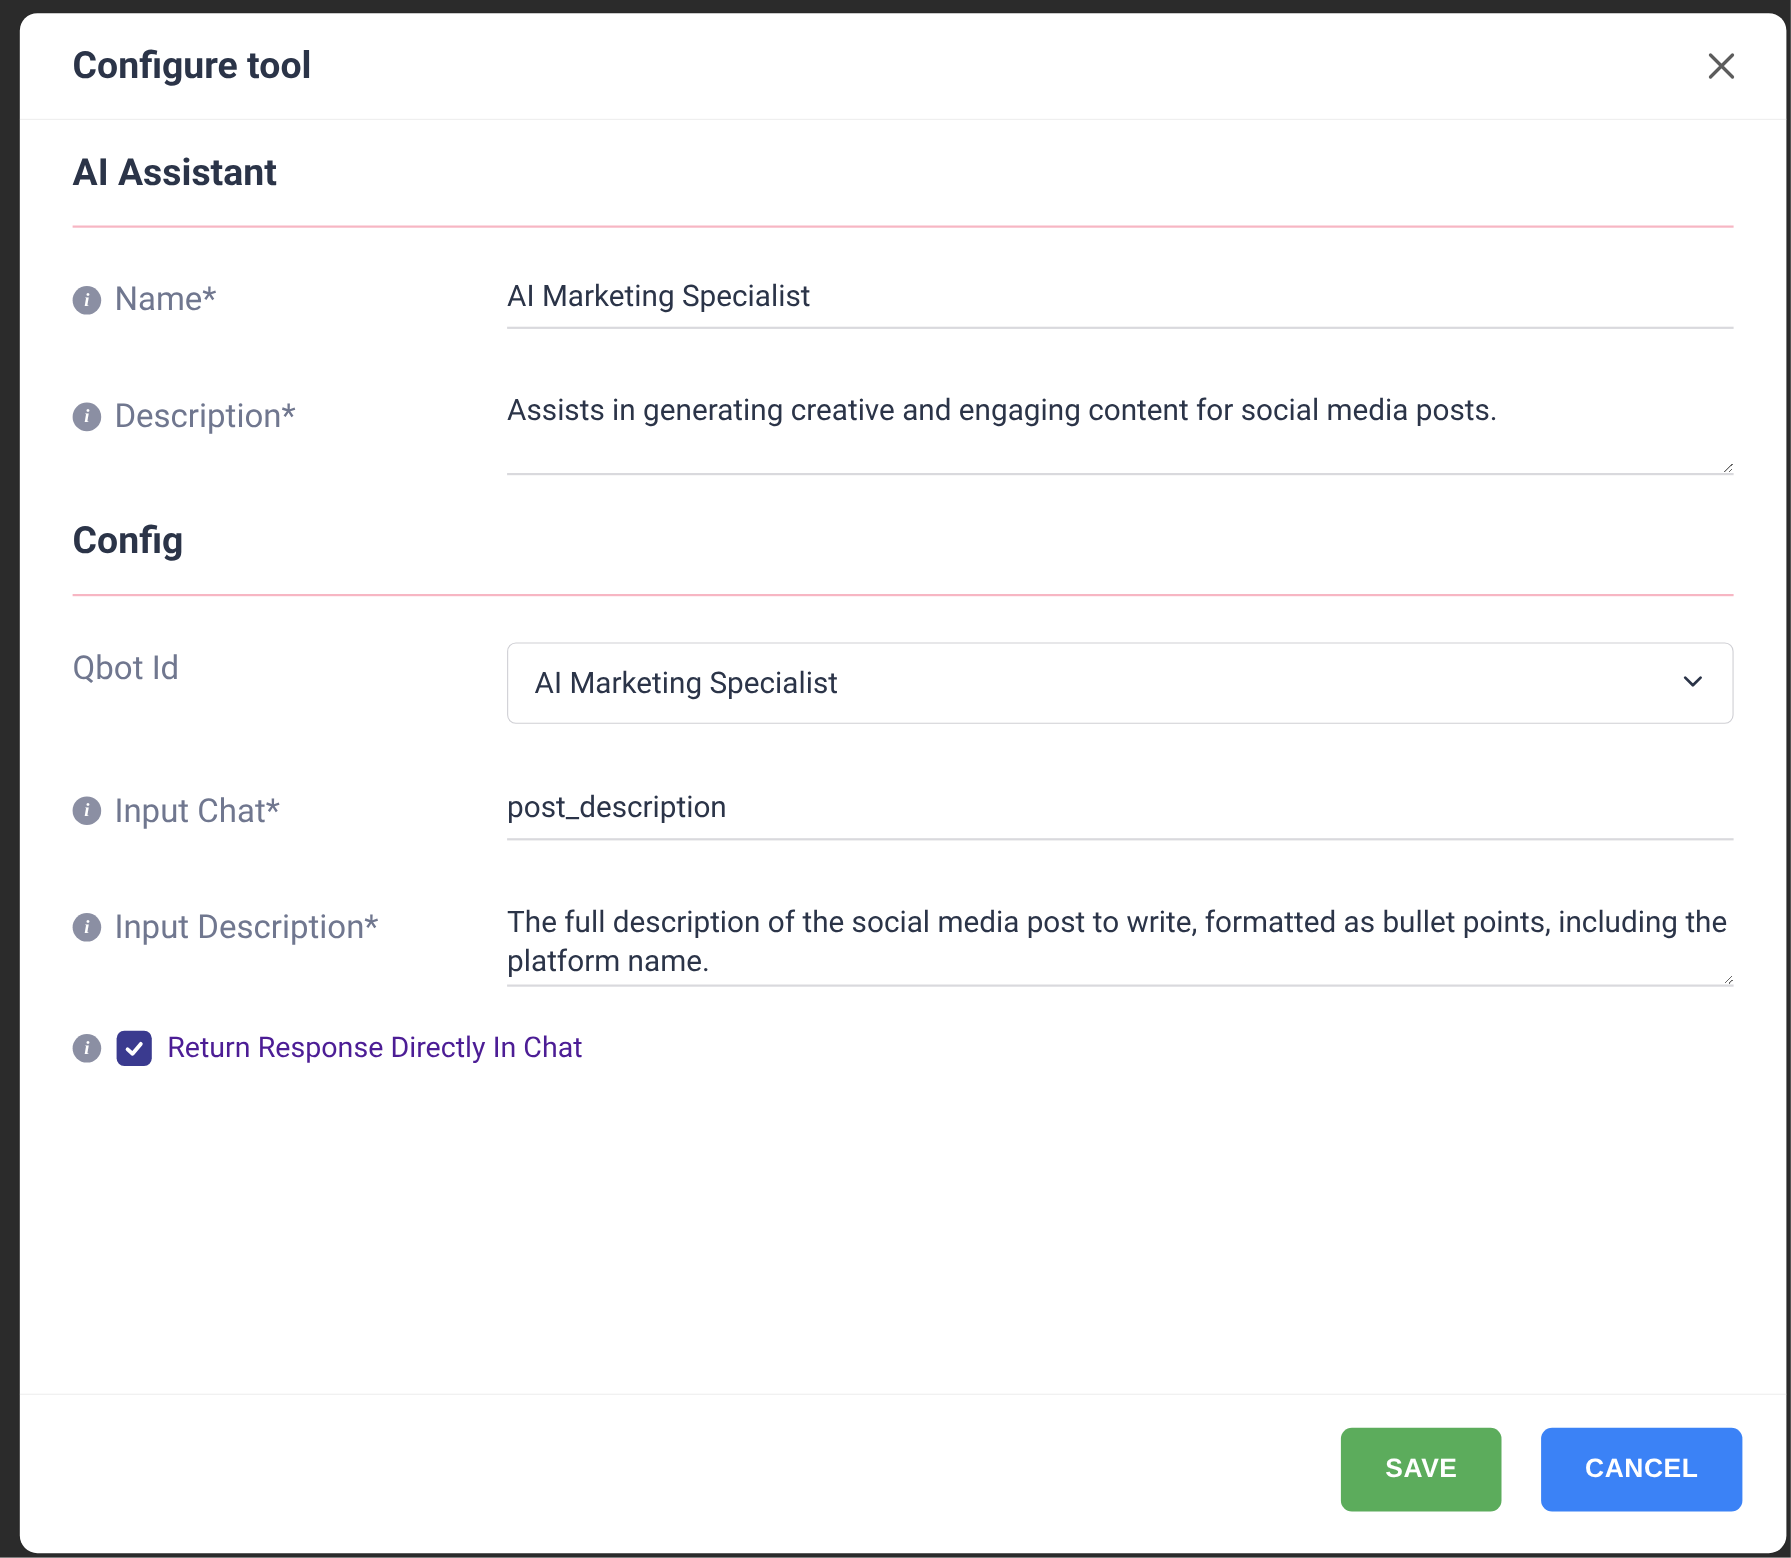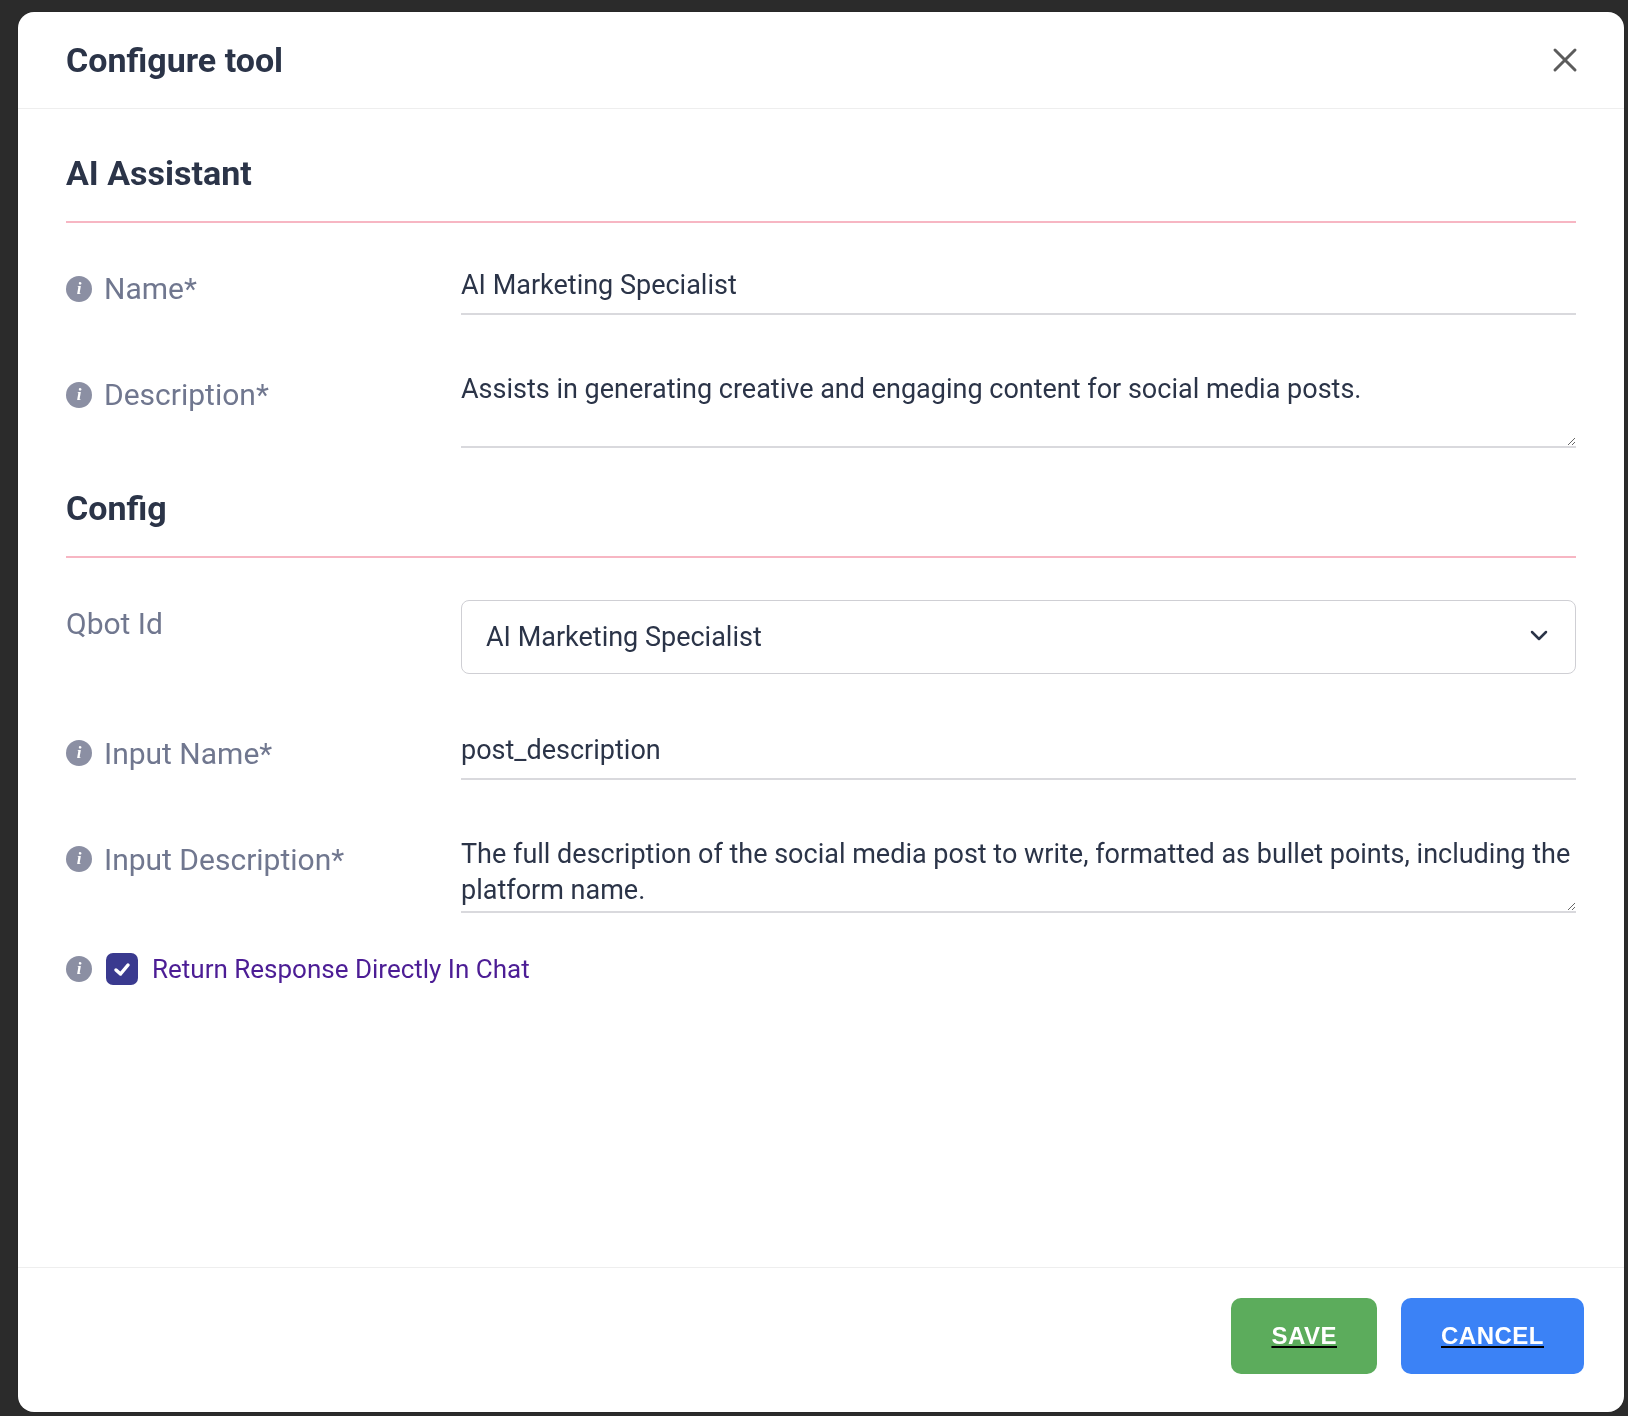--- a/index.html
+++ b/index.html
@@ -49,21 +49,21 @@
   .close-btn svg { stroke: #5c5c5c; stroke-width: 3; }
   .dialog-body {
     flex: 1;
     padding: 28px 48px 10px 48px;
     overflow: auto;
   }
   .section-title {
     font-size: 34px;
     font-weight: 700;
     color: #2b3448;
-    margin-top: 16px;
+    margin-top: 0;
     margin-bottom: 28px;
   }
   .section-divider {
     border: none;
     border-top: 2px solid #f7b6c3;
     margin-bottom: 42px;
   }
   .form-row {
     display: flex;
     align-items: flex-start;
@@ -159,22 +159,21 @@
   .chk svg { stroke: #fff; stroke-width: 3.5; }
   .chk-label {
     font-size: 26px;
     color: #4c1d95;
   }
   .dialog-footer {
     border-top: 1px solid #eee;
     padding: 30px 40px 38px 40px;
     display: flex;
     justify-content: flex-end;
-    gap: 24px;
-    text-decoration: underline;
+    gap: 36px;
   }
   .btn {
     border: none;
     border-radius: 10px;
     font-size: 24px;
     font-weight: 700;
     letter-spacing: 0.5px;
     padding: 24px 40px;
     cursor: pointer;
     color: #fff;
@@ -236,21 +235,21 @@
                 <path d="M5 9 L12 16 L19 9" stroke-linecap="round" stroke-linejoin="round"></path>
               </svg>
           </span>
         </div>
       </div>
     </div>
 
     <div class="form-row">
       <div class="label-col">
         <span class="info-icon">i</span>
-        <span class="field-label">Input Name*</span>
+        <span class="field-label">Input Chat*</span>
       </div>
       <div class="input-col">
         <input class="txt-input" type="text" value="post_description" style="">
       </div>
     </div>
 
     <div class="form-row tight">
       <div class="label-col">
         <span class="info-icon">i</span>
         <span class="field-label">Input Description*</span>

